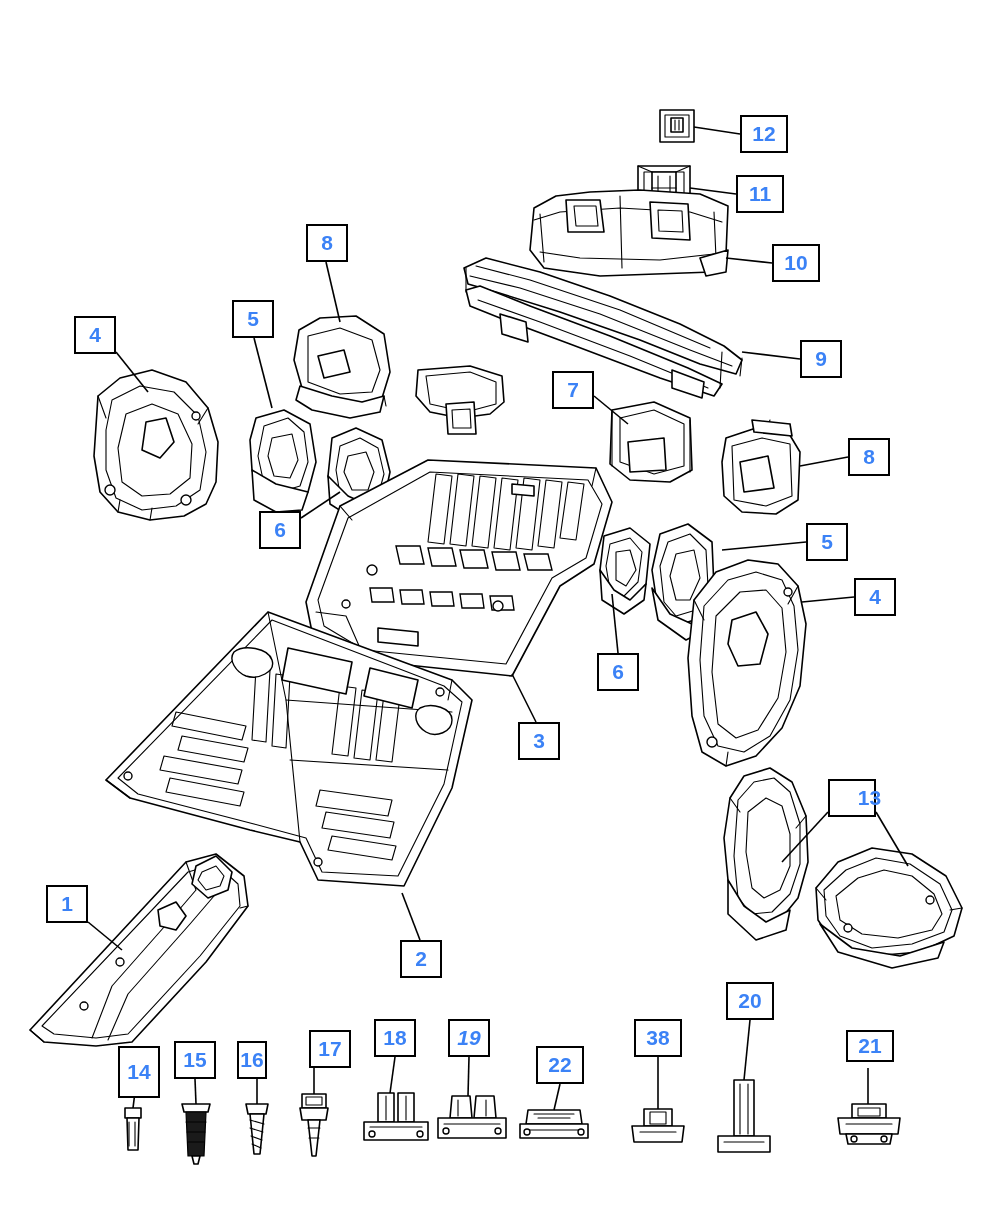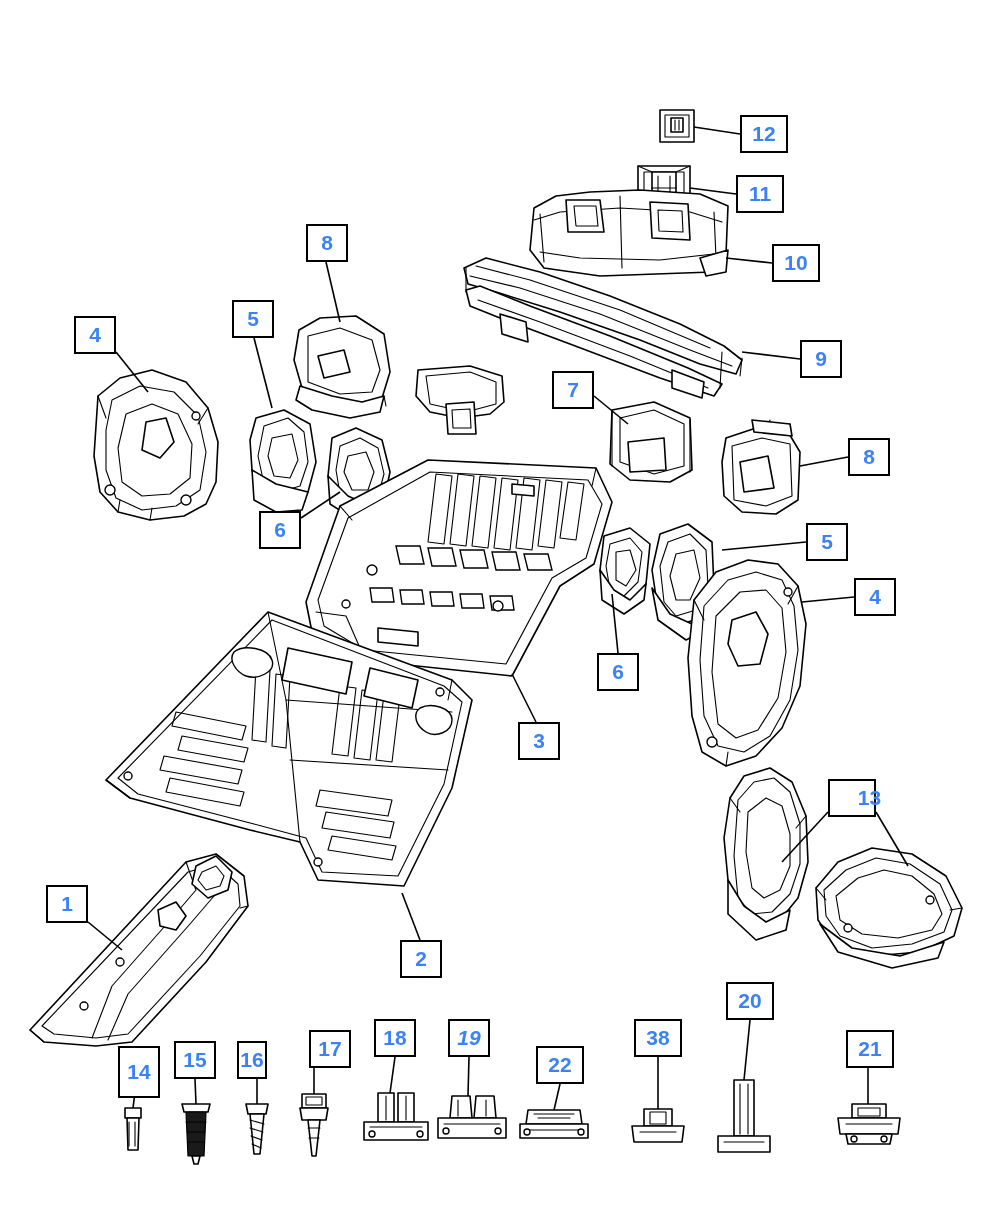--- a/index.html
+++ b/index.html
@@ -466,17 +466,17 @@
     </div>
   <div class="callout" style="left:536px; top:1046px; width:48px; height:38px;">
       <span>22</span>
     </div>
   <div class="callout" style="left:634px; top:1019px; width:48px; height:38px;">
       <span>38</span>
     </div>
   <div class="callout" style="left:726px; top:982px;  width:48px; height:38px;text-align:right;">
       <span>20</span>
     </div>
-  <div class="callout" style="left:846px; top:1030px; width:48px; height:38px;">
+  <div class="callout" style="left:846px; top:1030px; width:48px; height:32px;">
       <span>21</span>
     </div>
 
 </div>
 
 </body></html>

